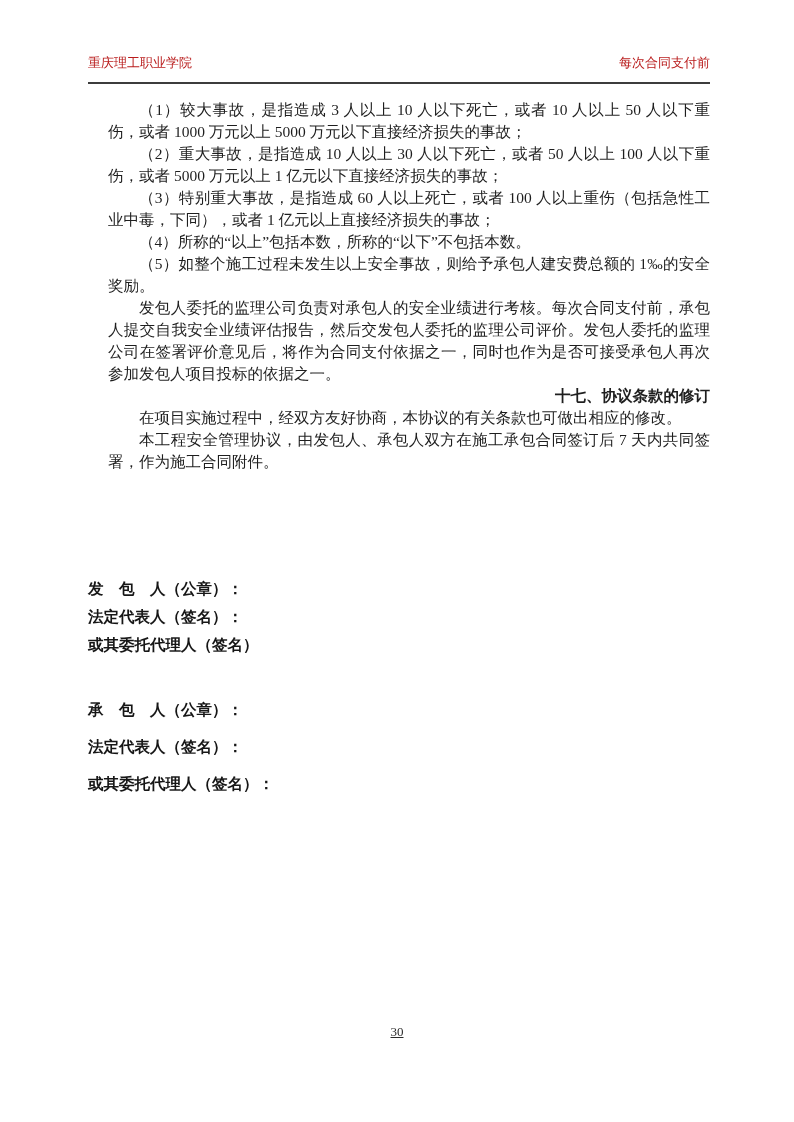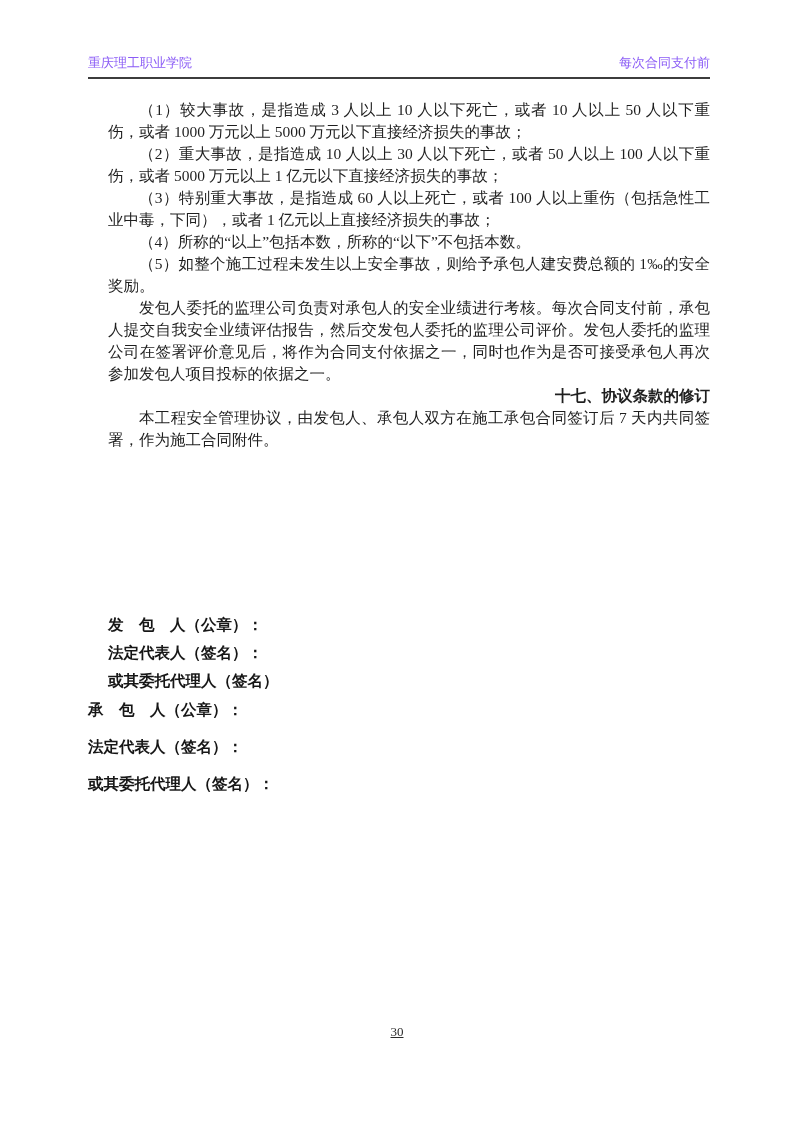--- a/index.html
+++ b/index.html
@@ -20,23 +20,23 @@
   .header {
     position: absolute;
     left: 88px;
     right: 84px;
     top: 54px;
     display: flex;
     justify-content: space-between;
     align-items: flex-end;
     font-size: 13px;
     line-height: 17px;
-    padding-bottom: 6px;
+    padding-bottom: 11px;
     border-bottom: 2px solid #3c3c3c;
-    color: #8b5cf6;
+    color: #b91c1c;
   }
   
   .doc-body {
     position: absolute;
     left: 88px;
     right: 84px;
     top: 99px;
     font-size: 15.5px;
     line-height: 22px;
     text-align: justify;
@@ -57,21 +57,21 @@
     position: absolute;
     left: 88px;
     font-size: 15.5px;
     font-weight: bold;
     color: #161616;
   }
   .sig-block p {
     margin: 0;
     padding: 0;
   }
-  .sig-employer { top: 611px; margin-left: 20px; }
+  .sig-employer { top: 575px; }
   .sig-employer p { line-height: 28px; }
   .sig-contractor { top: 691px; }
   .sig-contractor p { line-height: 37px; }
   
   .footer {
     position: absolute;
     left: 0;
     right: 0;
     top: 1023px;
     text-align: center;
@@ -92,20 +92,21 @@
   </header>
 
   <main class="doc-body">
     <p>（1）较大事故，是指造成 3 人以上 10 人以下死亡，或者 10 人以上 50 人以下重伤，或者 1000 万元以上 5000 万元以下直接经济损失的事故；</p>
     <p>（2）重大事故，是指造成 10 人以上 30 人以下死亡，或者 50 人以上 100 人以下重伤，或者 5000 万元以上 1 亿元以下直接经济损失的事故；</p>
     <p>（3）特别重大事故，是指造成 60 人以上死亡，或者 100 人以上重伤（包括急性工业中毒，下同），或者 1 亿元以上直接经济损失的事故；</p>
     <p>（4）所称的“以上”包括本数，所称的“以下”不包括本数。</p>
     <p>（5）如整个施工过程未发生以上安全事故，则给予承包人建安费总额的 1‰的安全奖励。</p>
     <p>发包人委托的监理公司负责对承包人的安全业绩进行考核。每次合同支付前，承包人提交自我安全业绩评估报告，然后交发包人委托的监理公司评价。发包人委托的监理公司在签署评价意见后，将作为合同支付依据之一，同时也作为是否可接受承包人再次参加发包人项目投标的依据之一。</p>
     <h3>十七、协议条款的修订</h3>
+    <p>在项目实施过程中，经双方友好协商，本协议的有关条款也可做出相应的修改。</p>
     <p>本工程安全管理协议，由发包人、承包人双方在施工承包合同签订后 7 天内共同签署，作为施工合同附件。</p>
   </main>
 
   <section class="sig-block sig-employer">
     <p>发　包　人（公章）：</p>
     <p>法定代表人（签名）：</p>
     <p>或其委托代理人（签名）</p>
   </section>
 
   <section class="sig-block sig-contractor">

